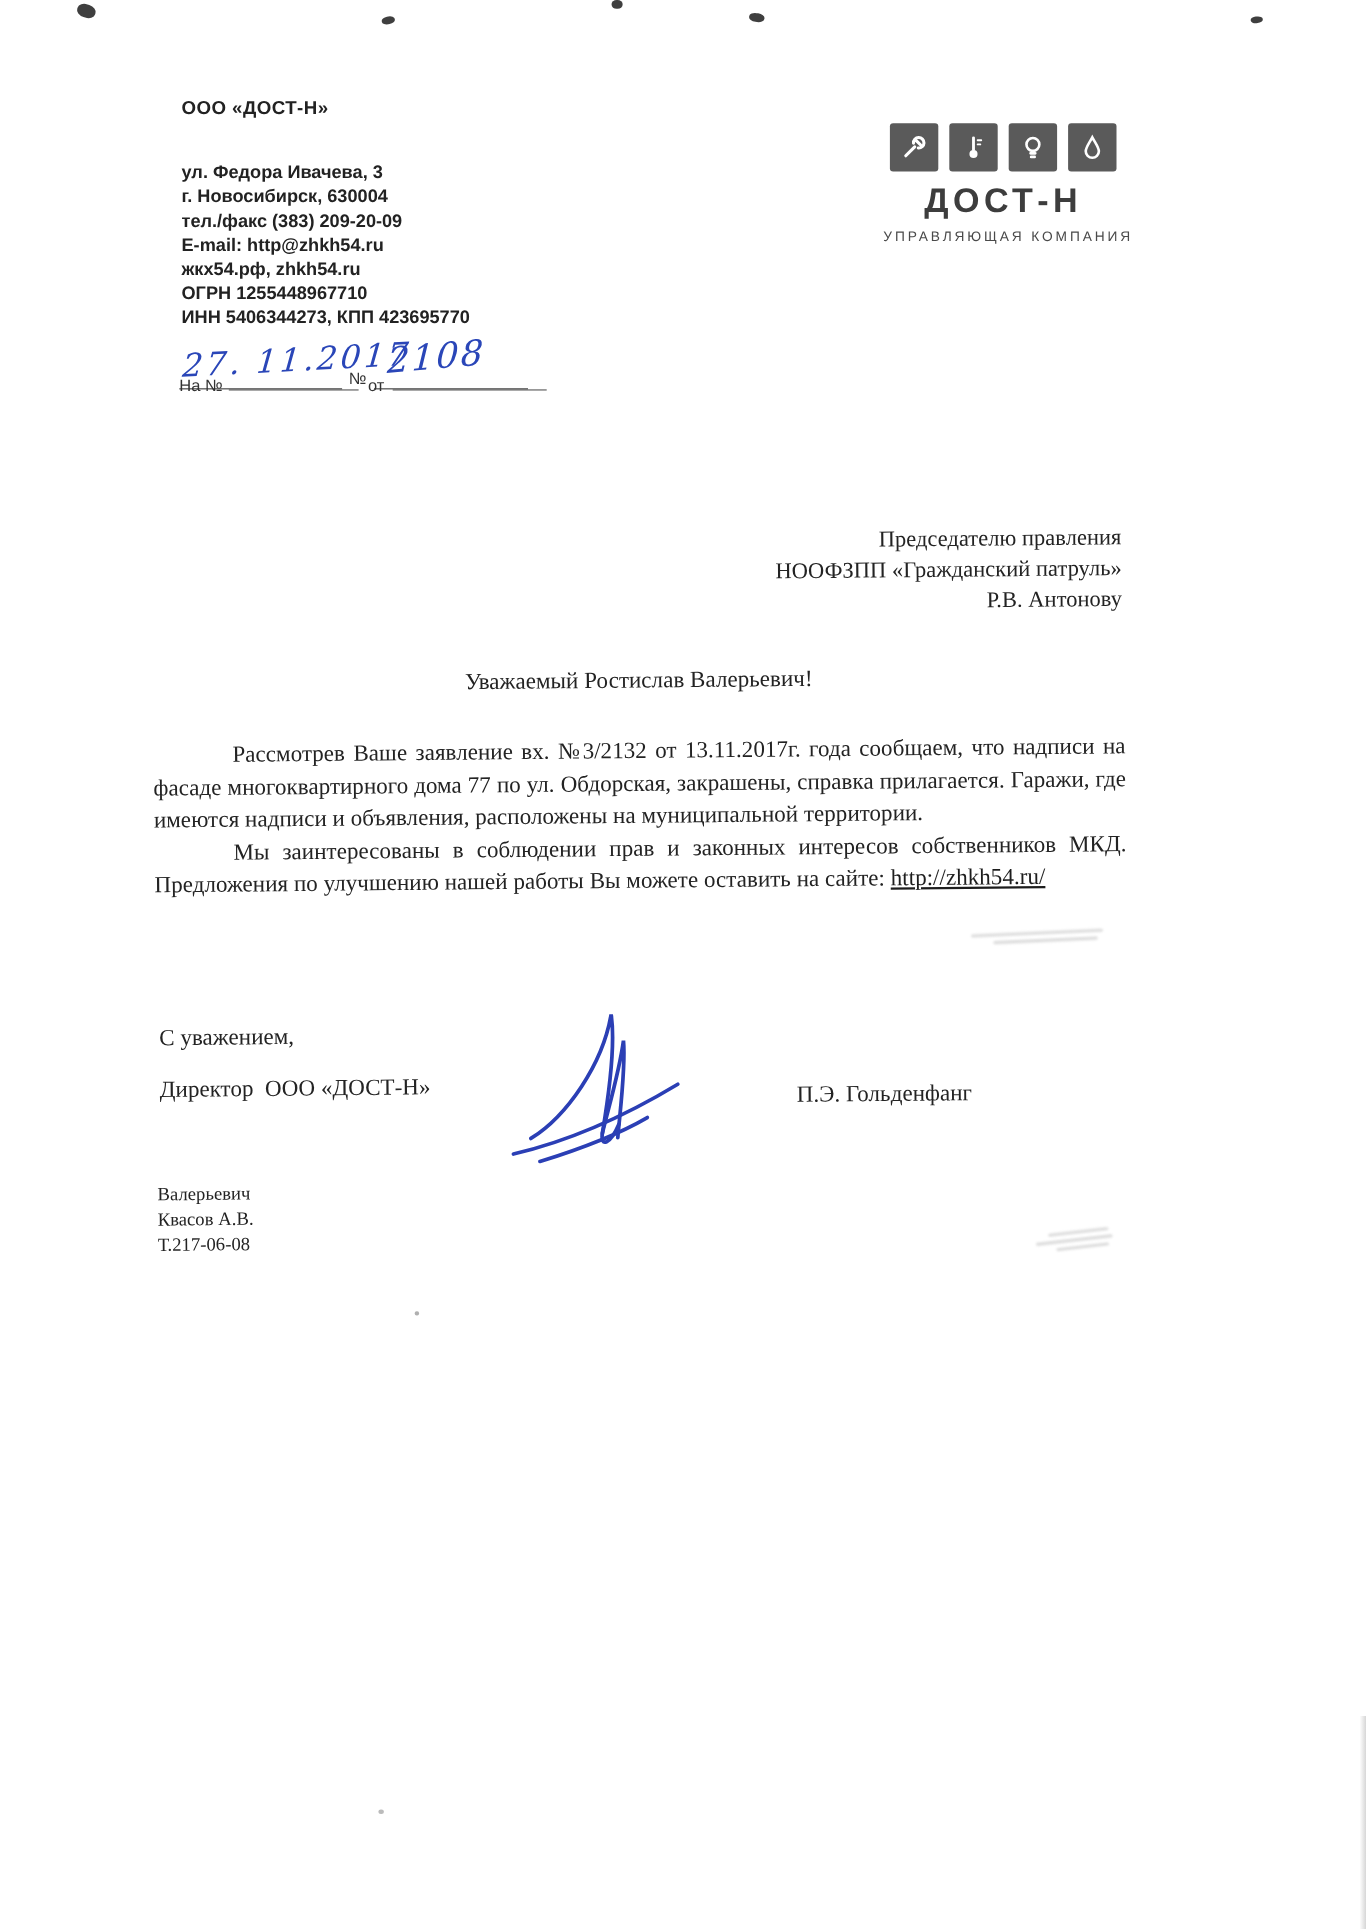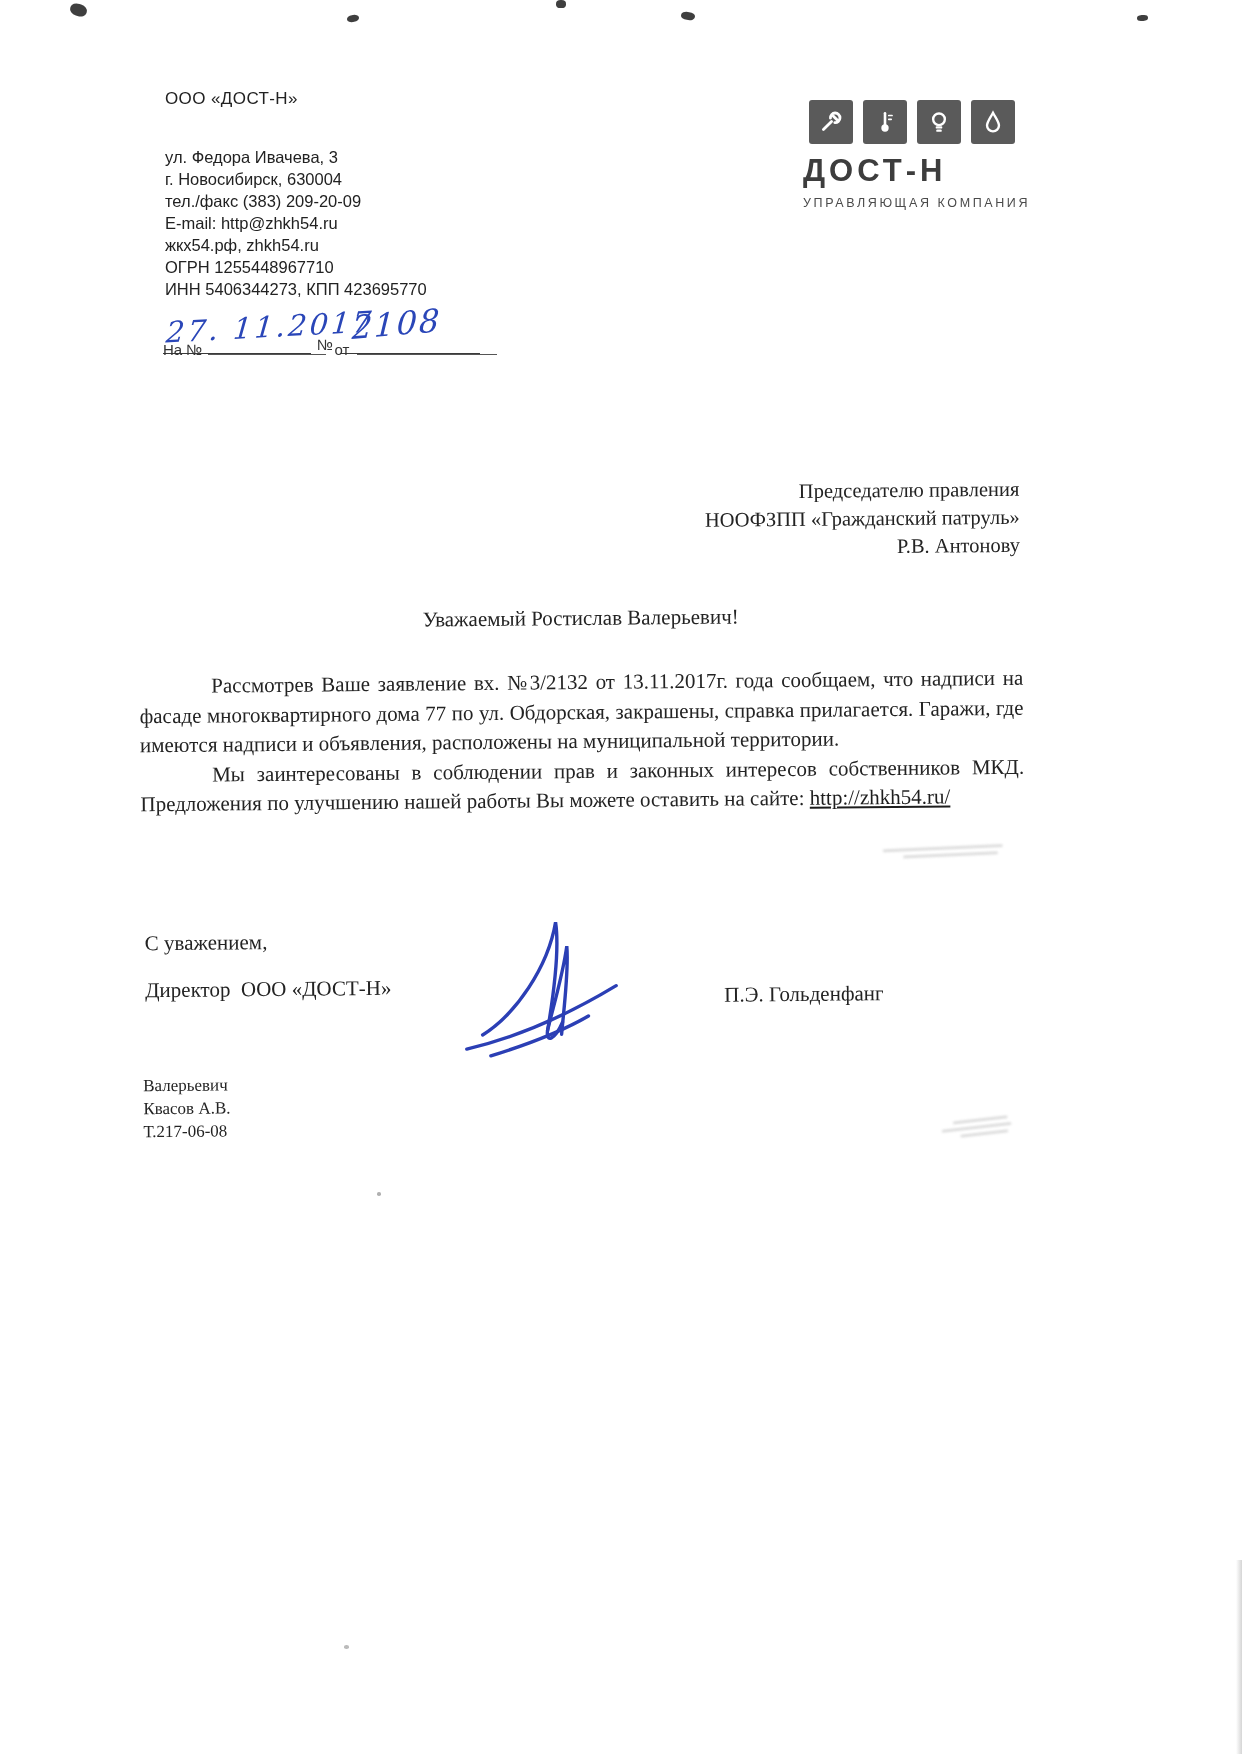--- a/index.html
+++ b/index.html
@@ -18,23 +18,23 @@
   .dot1{left:377px;top:1192px;width:4px;height:4px;opacity:.35;}
   .dot2{left:344px;top:1645px;width:5px;height:4px;opacity:.3;}
   .edge-shade{position:absolute;right:0;top:1560px;width:6px;height:194px;
     background:linear-gradient(to left,#b9b9b9,rgba(255,255,255,0));opacity:.6;}
   .stamp-remnant{position:absolute;opacity:.28;filter:blur(1px);}
   .stamp-remnant .bar{background:#8a8a8a;height:3px;margin:4px 0;border-radius:2px;}
   .stamp1{left:882px;top:846px;width:130px;transform:rotate(-2deg);}
   .stamp2{left:938px;top:1118px;width:82px;transform:rotate(-6deg);}
 
   
-  .lh-left{position:absolute;left:165px;top:88px;font-size:16.5px;line-height:22px;color:#222;}
+  .lh-left{position:absolute;left:165px;top:88px;font-size:16.5px;line-height:22px;color:#222;font-weight:bold;}
   .company-name{font-size:17px;letter-spacing:.4px;margin-bottom:36px;}
-  .logo{position:absolute;left:803px;top:100px;width:218px;text-align:left;}
+  .logo{position:absolute;left:803px;top:112px;width:218px;text-align:center;}
   .logo-icons{display:flex;justify-content:center;gap:10px;}
   .icon-sq{width:44px;height:44px;background:#5a5a5a;border-radius:3px;
     display:flex;align-items:center;justify-content:center;}
   .icon-sq svg{display:block;}
   .logo-title{font-size:31px;letter-spacing:4px;color:#3d3d3d;font-weight:600;margin-top:9px;}
   .logo-subtitle{font-size:12.5px;letter-spacing:2.6px;color:#4a4a4a;margin-top:7px;white-space:nowrap;}
 
   
   .hand{font-family:"DejaVu Serif",serif;font-style:italic;color:#2a46b8;white-space:nowrap;}
   .hand-date{position:absolute;left:166px;top:310px;font-size:29px;letter-spacing:3px;transform:rotate(-3deg) skewX(-8deg);}

